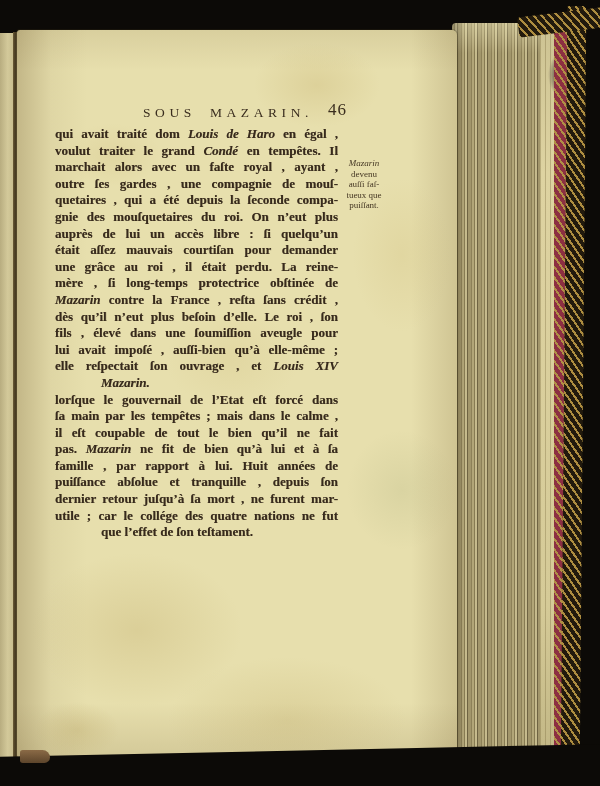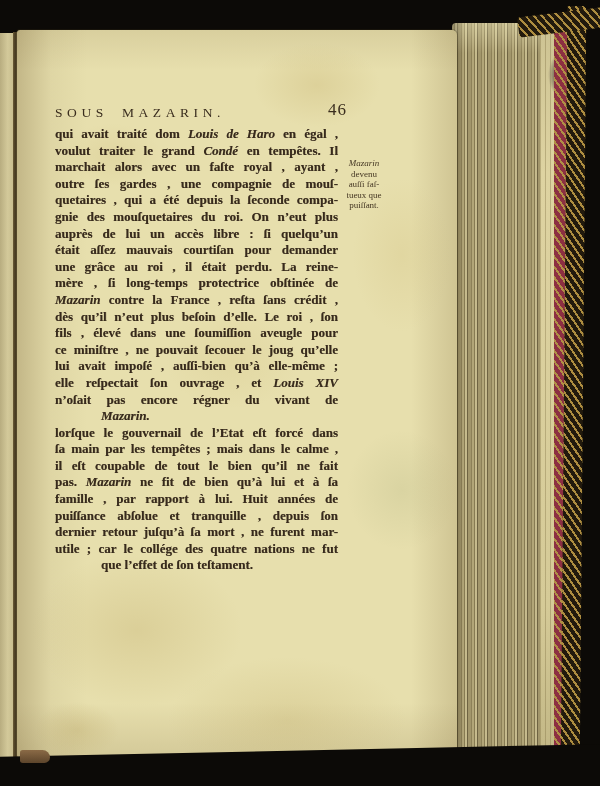--- a/index.html
+++ b/index.html
@@ -91,21 +91,21 @@
     position:absolute;left:20px;top:750px;width:30px;height:13px;
     background:linear-gradient(180deg,#8a6a46,#5d452b);
     border-radius:3px 8px 6px 3px;
   }
   
   .header-row{
     position:absolute;left:38px;top:72px;width:292px;height:22px;
   }
   .running-title{
     position:absolute;left:0;right:34px;top:3px;
-    text-align:left;
+    text-align:right;
     font-size:13.5px;letter-spacing:.34em;word-spacing:.45em;
     color:#3a2d1e;
   }
   .page-number{
     position:absolute;right:0;top:-2px;
     font-size:17px;color:#3a2d1e;letter-spacing:1px;
   }
   .body-text{
     position:absolute;left:38px;top:96px;width:283px;
     font-size:13px;line-height:16.6px;color:#372a1c;
@@ -158,24 +158,22 @@
       <div class="line"><span>outre ſes gardes , une compagnie de mouſ-</span></div>
       <div class="line"><span>quetaires , qui a été depuis la ſeconde compa-</span></div>
       <div class="line"><span>gnie des mouſquetaires du roi. On n’eut plus</span></div>
       <div class="line"><span>auprès de lui un accès libre : ſi quelqu’un</span></div>
       <div class="line"><span>était aſſez mauvais courtiſan pour demander</span></div>
       <div class="line"><span>une grâce au roi , il était perdu. La reine-</span></div>
       <div class="line"><span>mère , ſi long-temps protectrice obſtinée de</span></div>
       <div class="line"><span class="it">Mazarin</span><span> contre la France , reſta ſans crédit ,</span></div>
       <div class="line"><span>dès qu’il n’eut plus beſoin d’elle. Le roi , ſon</span></div>
       <div class="line"><span>fils , élevé dans une ſoumiſſion aveugle pour</span></div>
-      <div class="line"><span>ce miniſtre , ne pouvait ſecouer le joug qu’elle</span></div>
       <div class="line"><span>lui avait impoſé , auſſi-bien qu’à elle-même ;</span></div>
       <div class="line"><span>elle reſpectait ſon ouvrage , et </span><span class="it">Louis XIV</span></div>
-      <div class="line"><span>n’oſait pas encore régner du vivant de</span></div>
       <div class="line end"><span class="it">Mazarin.</span></div>
       <div class="line"><span>lorſque le gouvernail de l’Etat eſt forcé dans</span></div>
       <div class="line"><span>ſa main par les tempêtes ; mais dans le calme ,</span></div>
       <div class="line"><span>il eſt coupable de tout le bien qu’il ne fait</span></div>
       <div class="line"><span>pas. </span><span class="it">Mazarin</span><span> ne fit de bien qu’à lui et à ſa</span></div>
       <div class="line"><span>famille , par rapport à lui. Huit années de</span></div>
       <div class="line"><span>puiſſance abſolue et tranquille , depuis ſon</span></div>
       <div class="line"><span>dernier retour juſqu’à ſa mort , ne furent mar-</span></div>
       <div class="line"><span>utile ; car le collége des quatre nations ne fut</span></div>
       <div class="line end"><span>que l’effet de ſon teſtament.</span></div>

